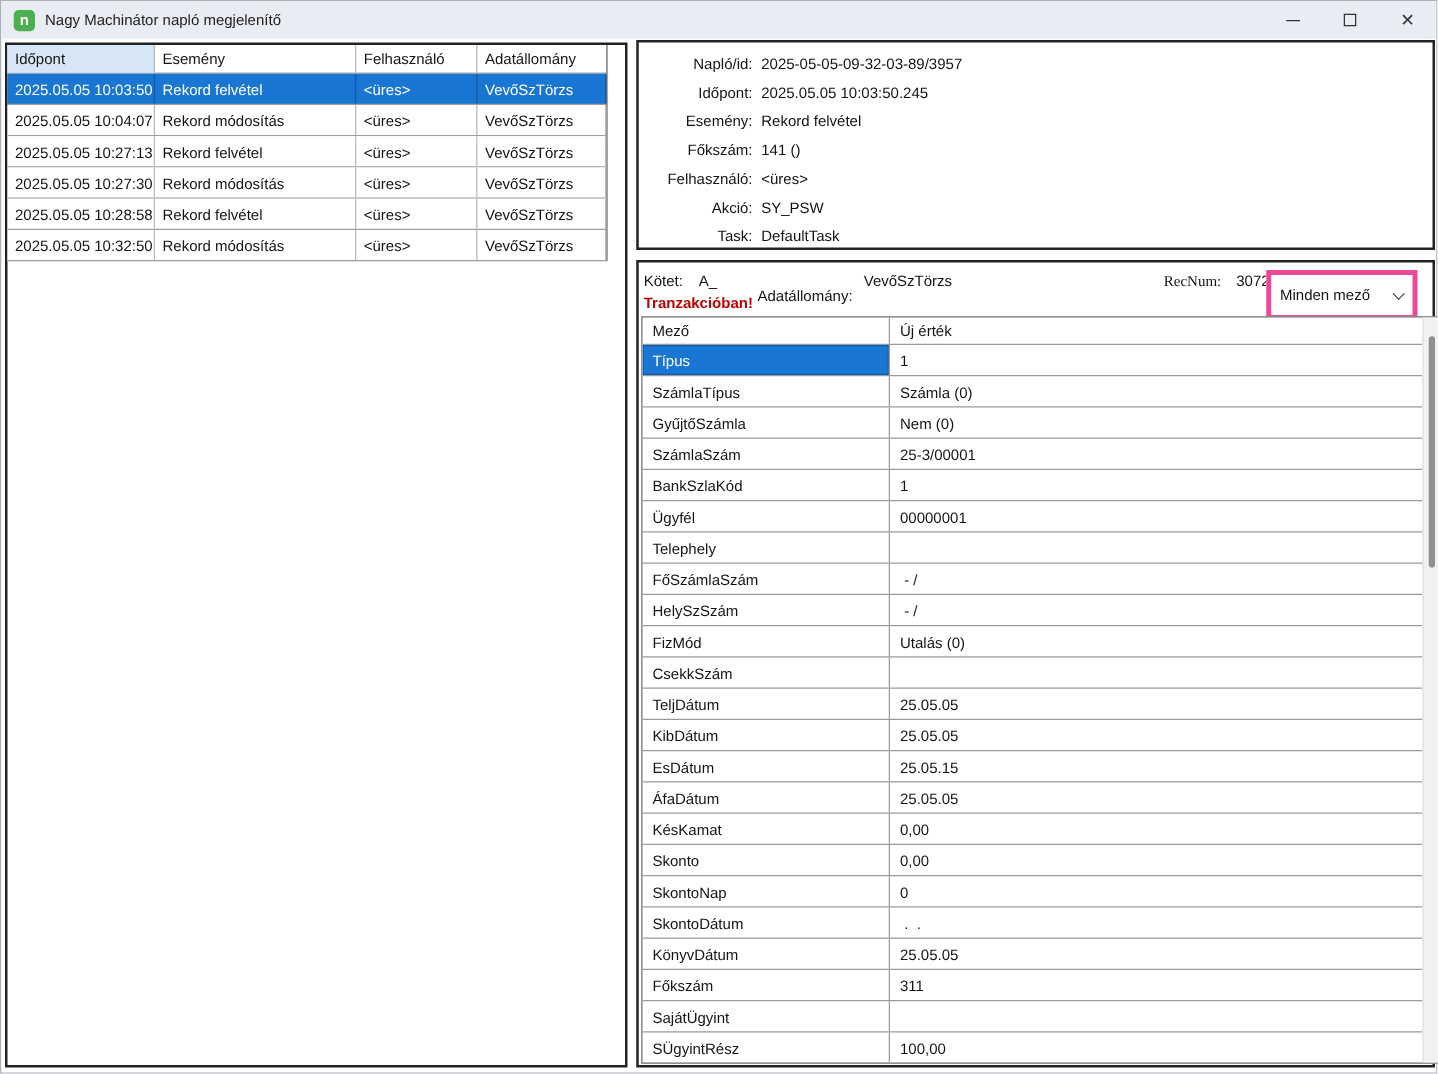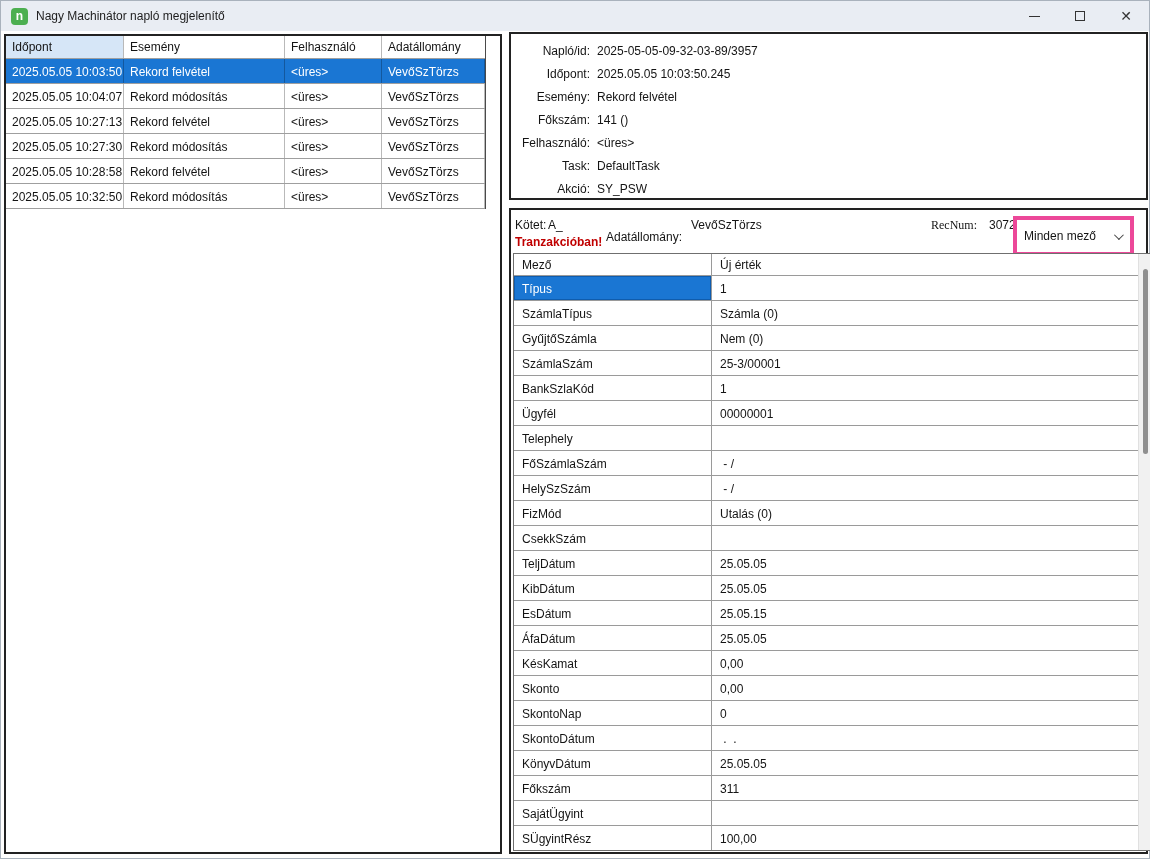--- a/index.html
+++ b/index.html
@@ -34,29 +34,29 @@
   .log-hrow { display:flex; height:23px; border-bottom:1px solid #9f9f9f; background:#fff; }
   .log-hcell { padding:4px 0 0 6px; border-right:1px solid #b9b9b9; overflow:hidden; white-space:nowrap; }
   .log-hcell.sorted { background:var(--sorted_column_bg,#d6e6f7); }
   .lc0 { width:118px; } .lc1 { width:161px; } .lc2 { width:97px; } .lc3 { width:103px; border-right:none; }
   .log-row { display:flex; height:25px; border-bottom:1px solid #9f9f9f; background:#fff; }
   .log-cell { padding:6px 0 0 6px; border-right:1px solid #b9b9b9; overflow:hidden; white-space:nowrap; }
   .log-row.selected { background:var(--selection_blue,#1a76d3); }
   .log-row.selected .log-cell { color:#fff; border-right-color:rgba(0,0,0,.25); }
 
   
-  .detail-rows { padding-top:6px; }
+  .detail-rows { padding-top:6px;padding-left:12px; }
   .detail-row { display:flex; height:23px; line-height:23px; }
   .detail-label { width:79px; text-align:right; white-space:nowrap; }
   .detail-value { margin-left:7px; white-space:nowrap; }
 
   
   .rec-head { position:absolute; left:0; top:0; right:0; height:43px; }
   .rh { position:absolute; top:8px; white-space:nowrap; }
-  .rh-kotet-label { left:4px; }   .rh-kotet-value { left:37px; }
+  .rh-kotet-label { left:4px; }   .rh-kotet-value { left:48px; }
   .rh-adat-label  { left:95px;margin-top:12px; }  .rh-adat-value  { left:180px; }
   .rh-recnum-label{ left:420px;font-family:Liberation Serif, serif; } .rh-recnum-value{ left:478px; }
   .trans-warning { position:absolute; left:4px; top:25px; font-weight:bold;
     color:var(--warning_red,#c00000); }
   .dropdown { position:absolute; left:502px; top:6px; width:121px; height:40px;
     border:4px solid #ec4899; background:#fff; display:flex; align-items:center;
     padding-left:7px; cursor:default; }
   .chevron { margin-left:auto; margin-right:9px; width:7px; height:7px;
     border-right:1.4px solid #444; border-bottom:1.4px solid #444;
     transform:rotate(45deg) translateY(-2px); }
@@ -163,26 +163,26 @@
         </div>
         <div class="detail-row">
           <div class="detail-label">Főkszám:</div>
           <div class="detail-value">141 ()</div>
         </div>
         <div class="detail-row">
           <div class="detail-label">Felhasználó:</div>
           <div class="detail-value">&lt;üres&gt;</div>
         </div>
         <div class="detail-row">
+          <div class="detail-label">Akció:</div>
+          <div class="detail-value">SY_PSW</div>
+        </div>
+        <div class="detail-row">
           <div class="detail-label">Task:</div>
           <div class="detail-value">DefaultTask</div>
-        </div>
-        <div class="detail-row">
-          <div class="detail-label">Akció:</div>
-          <div class="detail-value">SY_PSW</div>
         </div>
       </div>
   </div>
 
   <div class="panel record-panel">
     <div class="rec-head">
       <span class="rh rh-kotet-label">Kötet:</span>
       <span class="rh rh-kotet-value">A_</span>
       <span class="rh rh-adat-label">Adatállomány:</span>
       <span class="rh rh-adat-value">VevőSzTörzs</span>

